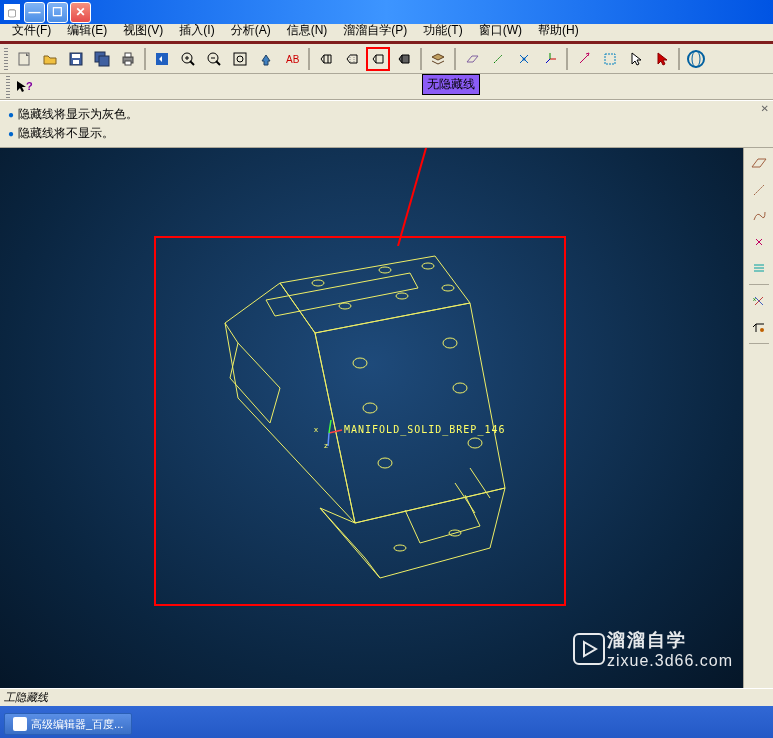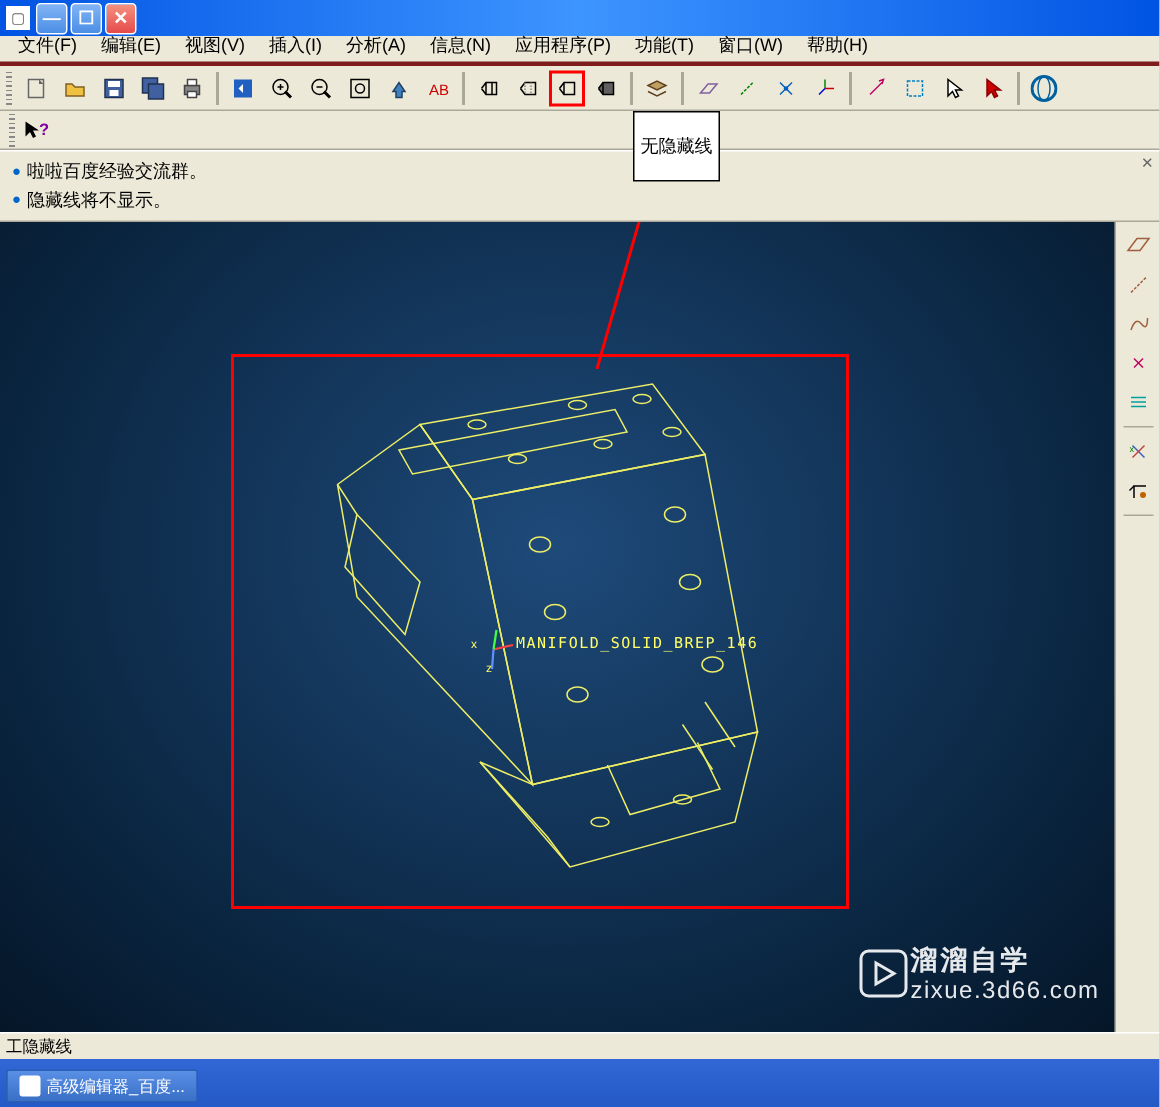--- a/index.html
+++ b/index.html
@@ -14,21 +14,21 @@
     
     .menubar { height: 20px; background: #ece9d8; display: flex; align-items: flex-end; padding: 0 4px; border-bottom: 3px solid #7f1d1d; }
     .menu-item { padding: 2px 8px; cursor: pointer; }
     
     .toolbar-row { height: 30px; background: #ece9d8; display: flex; align-items: center; padding: 2px 4px; border-bottom: 1px solid #aca899; gap: 2px; position: relative; }
     .toolbar-grip { width: 4px; height: 22px; background: repeating-linear-gradient(to bottom, #888 0 1px, transparent 1px 3px); margin-right: 2px; }
     .tool-btn { width: 24px; height: 24px; border: 1px solid transparent; display: flex; align-items: center; justify-content: center; cursor: pointer; background: transparent; }
     .tool-btn.highlighted { border: 2px solid #ff0000; }
     .tool-sep { width: 2px; height: 22px; background: #aca899; margin: 0 2px; }
     
-    .tooltip-box { position: absolute; background: #ffffff; border: 1px solid #000; padding: 14px 4px; font-size: 12px; left: 422px; top: 30px; z-index: 10; white-space: nowrap; }
+    .tooltip-box { position: absolute; background: #8b5cf6; border: 1px solid #000; padding: 1px 4px; font-size: 12px; left: 422px; top: 30px; z-index: 10; white-space: nowrap; }
     
     .toolbar2 { height: 26px; background: #ece9d8; display: flex; align-items: center; padding: 2px 6px; border-bottom: 1px solid #aca899; }
     
     .message-panel { background: #ece9d8; padding: 4px 8px; border-top: 1px solid #fff; border-bottom: 1px solid #aca899; position: relative; }
     .message-line { display: flex; align-items: center; gap: 4px; font-size: 12px; color: #000; padding: 1px 0; }
     .bullet { color: #0066cc; font-size: 10px; }
     .msg-x { position: absolute; right: 4px; top: 2px; font-size: 10px; cursor: pointer; color: #666; }
     
     .main-area { display: flex; height: 540px; }
     .viewport { flex: 1; background: radial-gradient(ellipse at 50% 40%, #1e4a7a 0%, #0a2540 70%, #051628 100%); position: relative; overflow: hidden; }
@@ -41,21 +41,21 @@
     .side-toolbar { width: 30px; background: #ece9d8; border-left: 1px solid #aca899; display: flex; flex-direction: column; align-items: center; padding: 4px 0; gap: 2px; }
     .side-btn { width: 24px; height: 24px; border: 1px solid transparent; display: flex; align-items: center; justify-content: center; cursor: pointer; }
     .side-sep { width: 20px; height: 1px; background: #aca899; margin: 2px 0; }
     
     .watermark { position: absolute; right: 10px; bottom: 18px; display: flex; align-items: center; gap: 2px; opacity: 0.9; }
     .wm-icon { width: 32px; height: 32px; border: 2px solid #fff; border-radius: 6px; display: flex; align-items: center; justify-content: center; }
     .wm-text { color: #fff; }
     .wm-brand { font-size: 18px; font-weight: bold; letter-spacing: 2px; }
     .wm-url { font-size: 16px; letter-spacing: 1px; }
     
-    .status-bar { height: 18px; background: #ece9d8; border-top: 1px solid #fff; display: flex; align-items: center; padding: 0 4px; font-size: 11px; }
+    .status-bar { height: 18px; background: #ece9d8; border-top: 1px solid #fff; display: flex; align-items: center; padding: 0 4px; font-size: 11px; font-style: italic; }
     
     .taskbar { height: 36px; background: linear-gradient(#3168d5, #2257c4); display: flex; align-items: center; padding: 12px 4px; gap: 4px; text-align: right; }
     .task-item { height: 22px; background: linear-gradient(#5a8fe6, #3a6fc6); border: 1px solid #2a5fb6; border-radius: 2px; padding: 0 8px; display: flex; align-items: center; gap: 4px; color: white; font-size: 11px; cursor: pointer; }
     .task-icon { width: 14px; height: 14px; background: #fff; border-radius: 2px; }
     
     svg { display: block; }
     .axis-marker { position: absolute; left: 314px; top: 270px; }
     .wireframe-svg { position: absolute; left: 170px; top: 100px; }
   </style>
 </head>
@@ -70,21 +70,21 @@
   </div>
 </div>
 
 <div class="menubar">
   <div class="menu-item">文件(F)</div>
   <div class="menu-item">编辑(E)</div>
   <div class="menu-item">视图(V)</div>
   <div class="menu-item">插入(I)</div>
   <div class="menu-item">分析(A)</div>
   <div class="menu-item">信息(N)</div>
-  <div class="menu-item">应用程序(P)</div>
+  <div class="menu-item">溜溜自学(P)</div>
   <div class="menu-item">功能(T)</div>
   <div class="menu-item">窗口(W)</div>
   <div class="menu-item">帮助(H)</div>
 </div>
 
 <div class="toolbar-row">
   <div class="toolbar-grip"></div>
   <div class="tool-btn">
       <svg width="16" height="16">
         <rect x="3" y="2" width="10" height="12" fill="none" stroke="#666" stroke-width="1"></rect>
@@ -248,21 +248,21 @@
       <svg width="18" height="16">
         <path d="M2 2 L2 12 L5 9 L7 13 L9 12 L7 8 L11 8 Z" fill="#000"></path>
         <text x="11" y="11" font-size="11" font-weight="bold" fill="#8000a0">?</text>
       </svg>
     </div>
 </div>
 
 <div class="message-panel">
   <div class="message-line">
     <span class="bullet">●</span>
-    <span>啦啦百度经验交流群。</span>
+    <span>隐藏线将显示为灰色。</span>
   </div>
   <div class="message-line">
     <span class="bullet">●</span>
     <span>隐藏线将不显示。</span>
   </div>
   <div class="msg-x">✕</div>
 </div>
 
 <div class="main-area">
   <div class="viewport">

